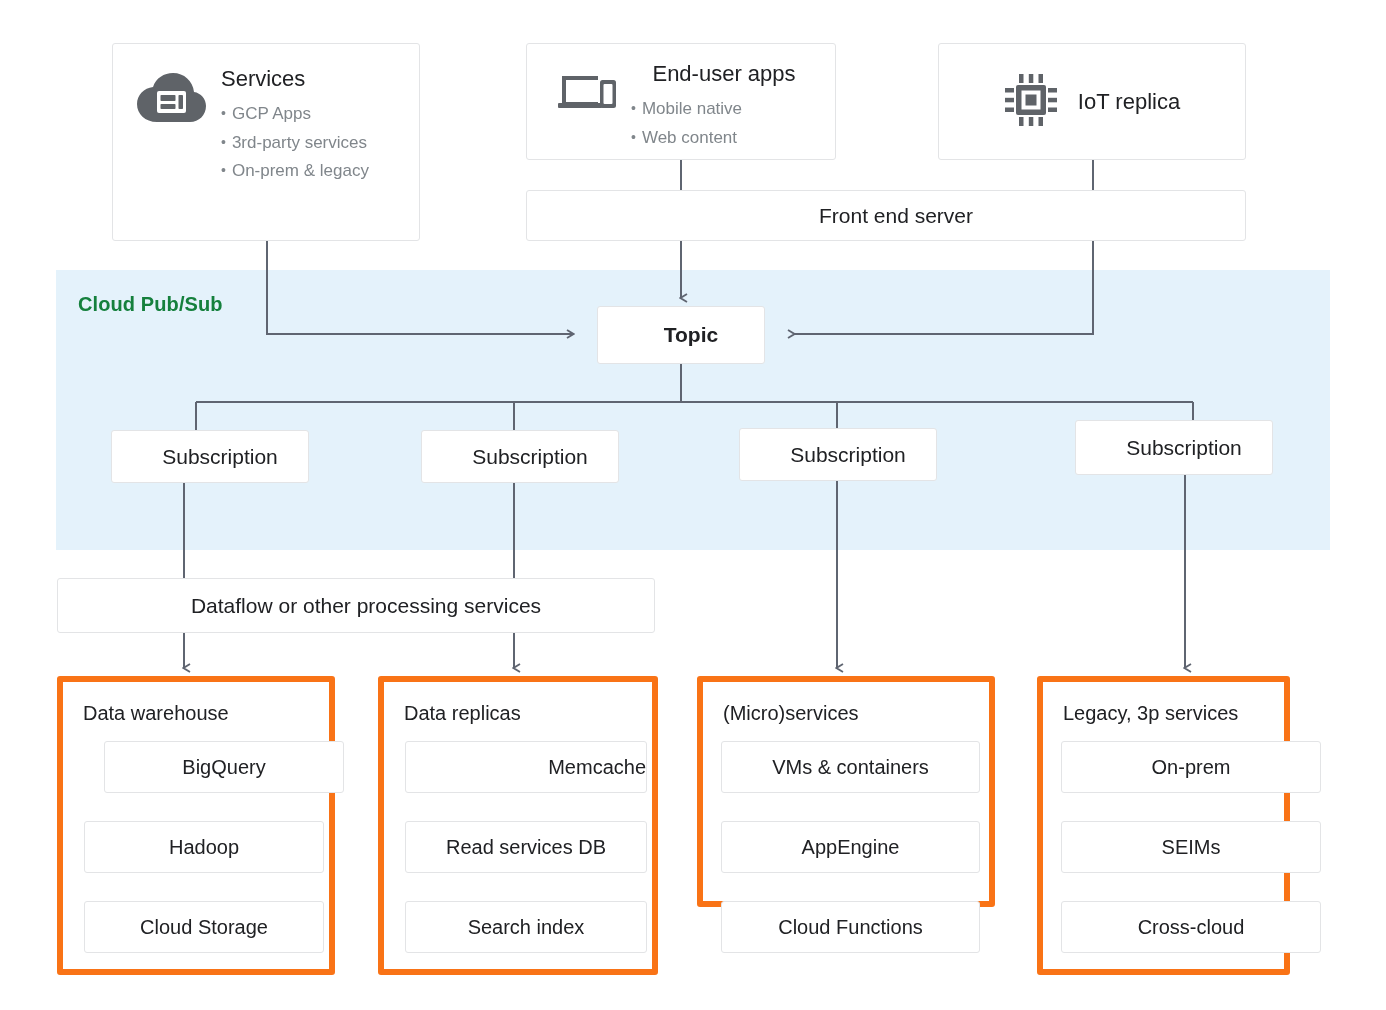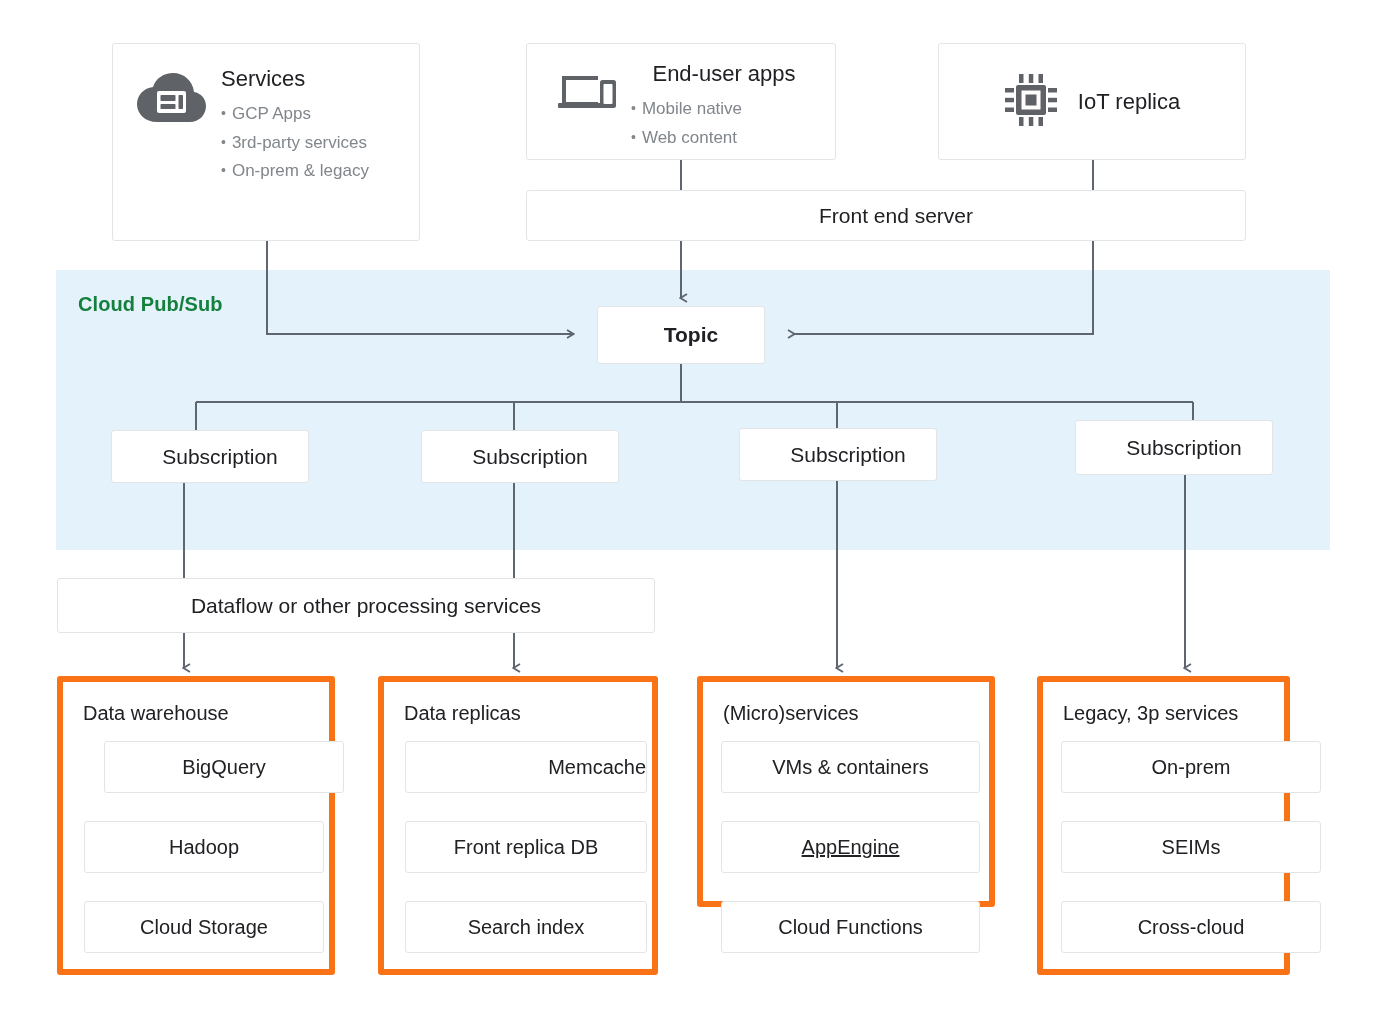--- a/index.html
+++ b/index.html
@@ -298,33 +298,33 @@
         <span>Cloud Storage</span>
       </div>
   </div>
 
   <div class="group" style="left:378px; top:676px; width:280px; height:299px;">
     <div class="group-title">Data replicas</div>
     <div class="chip" style="left:21px; top:59px; width:242px; height:52px;justify-content:flex-end;">
         <span>Memcache</span>
       </div>
     <div class="chip" style="left:21px; top:139px; width:242px; height:52px;">
-        <span>Front replica DB</span>
+        <span>Read services DB</span>
       </div>
     <div class="chip" style="left:21px; top:219px; width:242px; height:52px;">
         <span>Search index</span>
       </div>
   </div>
 
   <div class="group" style="left:697px; top:676px; width:298px; height:231px;">
     <div class="group-title">(Micro)services</div>
     <div class="chip" style="left:18px; top:59px; width:259px; height:52px;">
         <span>VMs &amp; containers</span>
       </div>
-    <div class="chip" style="left:18px; top:139px; width:259px; height:52px;text-decoration:underline;">
+    <div class="chip" style="left:18px; top:139px; width:259px; height:52px;">
         <span>AppEngine</span>
       </div>
     <div class="chip" style="left:18px; top:219px; width:259px; height:52px;">
         <span>Cloud Functions</span>
       </div>
   </div>
 
   <div class="group" style="left:1037px; top:676px; width:253px; height:299px;">
     <div class="group-title">Legacy, 3p services</div>
     <div class="chip" style="left:18px; top:59px; width:260px; height:52px;">

